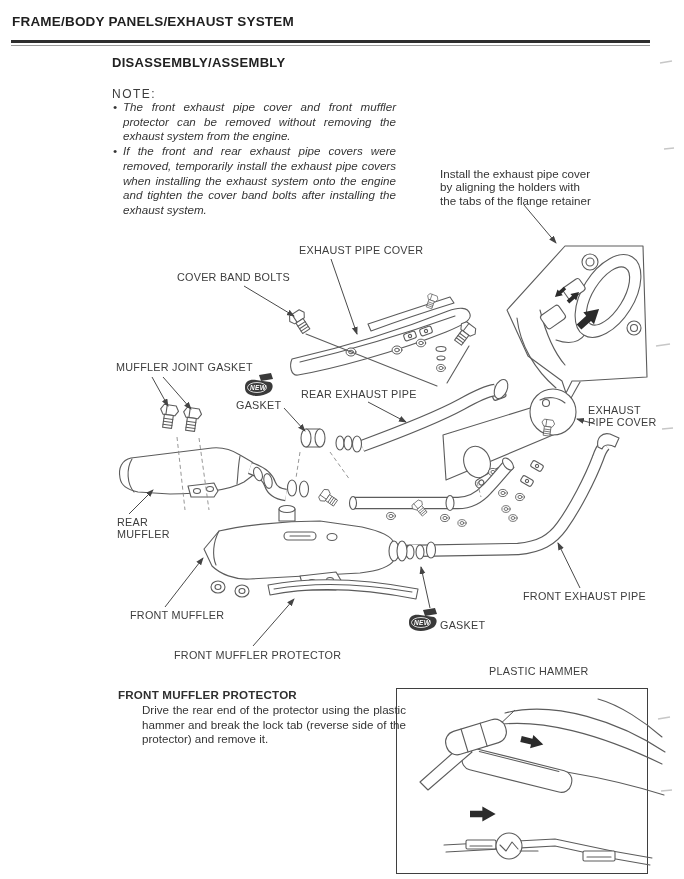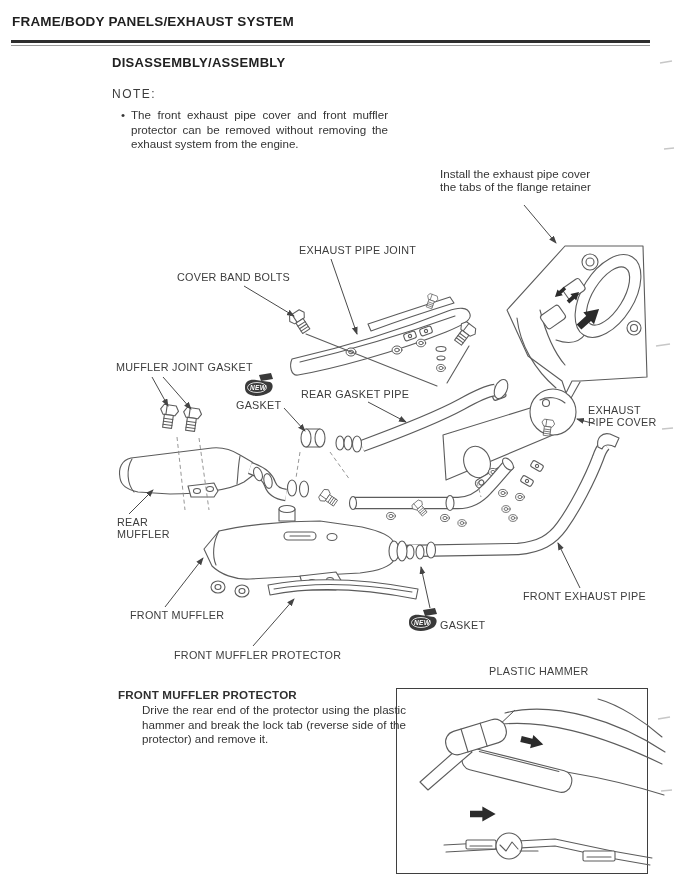--- a/index.html
+++ b/index.html
@@ -7,21 +7,21 @@
         font-family:"Liberation Sans","DejaVu Sans",sans-serif;color:#333;}
   .hdr{position:absolute;left:12px;top:14px;font-size:13.5px;font-weight:bold;
        letter-spacing:.2px;color:#1f1f1f;white-space:nowrap;}
   .rule1{position:absolute;left:11px;top:40px;width:639px;height:3px;background:#2e2e2e;}
   .rule2{position:absolute;left:11px;top:45px;width:639px;height:1px;background:#9a9a9a;}
   .sect{position:absolute;left:112px;top:55px;font-size:13px;font-weight:bold;
         letter-spacing:.3px;color:#222;white-space:nowrap;}
   .notelbl{position:absolute;left:112px;top:87px;font-size:12px;letter-spacing:1.5px;color:#3c3c3c;}
   .bullets{position:absolute;left:112px;top:100px;width:284px;font-size:11.6px;
            line-height:14.7px;color:#343434;text-align:justify;}
-  .bullets ul{margin:8px;padding:0;list-style:none;}
+  .bullets ul{margin:0;padding:0;list-style:none;font-style:italic;}
   .bullets li{position:relative;padding-left:11px;}
   .bullets li::before{content:"\2022";position:absolute;left:1px;top:0;}
   .instnote{position:absolute;left:440px;top:167px;width:212px;font-size:11.6px;
             line-height:13.4px;color:#343434;}
   .lbl{position:absolute;font-size:10.8px;line-height:12.2px;letter-spacing:.25px;
        color:#3d3d3d;white-space:nowrap;}
   .proc{position:absolute;left:118px;top:688px;width:288px;color:#2f2f2f;}
   .proc .ph{font-size:11.6px;font-weight:bold;letter-spacing:.2px;}
   .proc .pb{margin-top:2px;font-size:11.6px;line-height:14.6px;text-align:justify;color:#343434;margin-left:24px;}
   .insetbox{position:absolute;left:396px;top:688px;width:250px;height:184px;
@@ -45,25 +45,27 @@
   <div class="hdr">FRAME/BODY PANELS/EXHAUST SYSTEM</div>
   <div class="rule1"></div>
   <div class="rule2"></div>
 
   <div class="sect">DISASSEMBLY/ASSEMBLY</div>
   <div class="notelbl">NOTE:</div>
 
   <div class="bullets">
     <ul>
       <li>The front exhaust pipe cover and front muffler protector can be removed without removing the exhaust system from the engine.</li>
+      <li>If the front and rear exhaust pipe covers were removed, temporarily install the exhaust pipe covers when installing the exhaust system onto the engine and tighten the cover band bolts after installing the exhaust system.</li>
     </ul>
   </div>
 
   <div class="instnote">
     <div>Install the exhaust pipe cover</div>
+    <div>by aligning the holders with</div>
     <div>the tabs of the flange retainer</div>
   </div>
 
   <div class="insetbox"></div>
 
   <svg class="art" width="684" height="879" viewBox="0 0 684 879">
     <defs>
       <marker id="arr" markerWidth="9" markerHeight="8" refX="7" refY="3" orient="auto">
         <path d="M0,0 L8,3 L0,6 Z" fill="#444"></path>
       </marker>
@@ -316,25 +318,25 @@
       <rect x="466" y="840" width="30" height="9" rx="1.5" class="wh ln"></rect>
       <line x1="470" y1="846" x2="492" y2="846" class="ln" stroke-width="0.8"></line>
       <rect x="583" y="851" width="32" height="10" rx="1.5" class="wh ln"></rect>
       <line x1="587" y1="857" x2="611" y2="857" class="ln" stroke-width="0.8"></line>
       <circle cx="509" cy="846" r="13" class="wh ln"></circle>
       <path d="M500,845 L506,851 L512,842 L518,849" class="ln"></path>
       <path d="M520,851 h18" class="ln" stroke-width="0.8"></path>
     </g>
   </svg>
 
-  <div class="lbl" style="left:299px;top:244px">EXHAUST PIPE JOINT</div>
+  <div class="lbl" style="left:299px;top:244px">EXHAUST PIPE COVER</div>
   <div class="lbl" style="left:177px;top:271px">COVER BAND BOLTS</div>
   <div class="lbl" style="left:116px;top:361px">MUFFLER JOINT GASKET</div>
   <div class="lbl" style="left:236px;top:399px">GASKET</div>
-  <div class="lbl" style="left:301px;top:388px">REAR GASKET PIPE</div>
+  <div class="lbl" style="left:301px;top:388px">REAR EXHAUST PIPE</div>
   <div class="lbl" style="left:588px;top:404px">
     <div>EXHAUST</div>
     <div>PIPE COVER</div>
   </div>
   <div class="lbl" style="left:117px;top:516px">
     <div>REAR</div>
     <div>MUFFLER</div>
   </div>
   <div class="lbl" style="left:130px;top:609px">FRONT MUFFLER</div>
   <div class="lbl" style="left:174px;top:649px">FRONT MUFFLER PROTECTOR</div>

